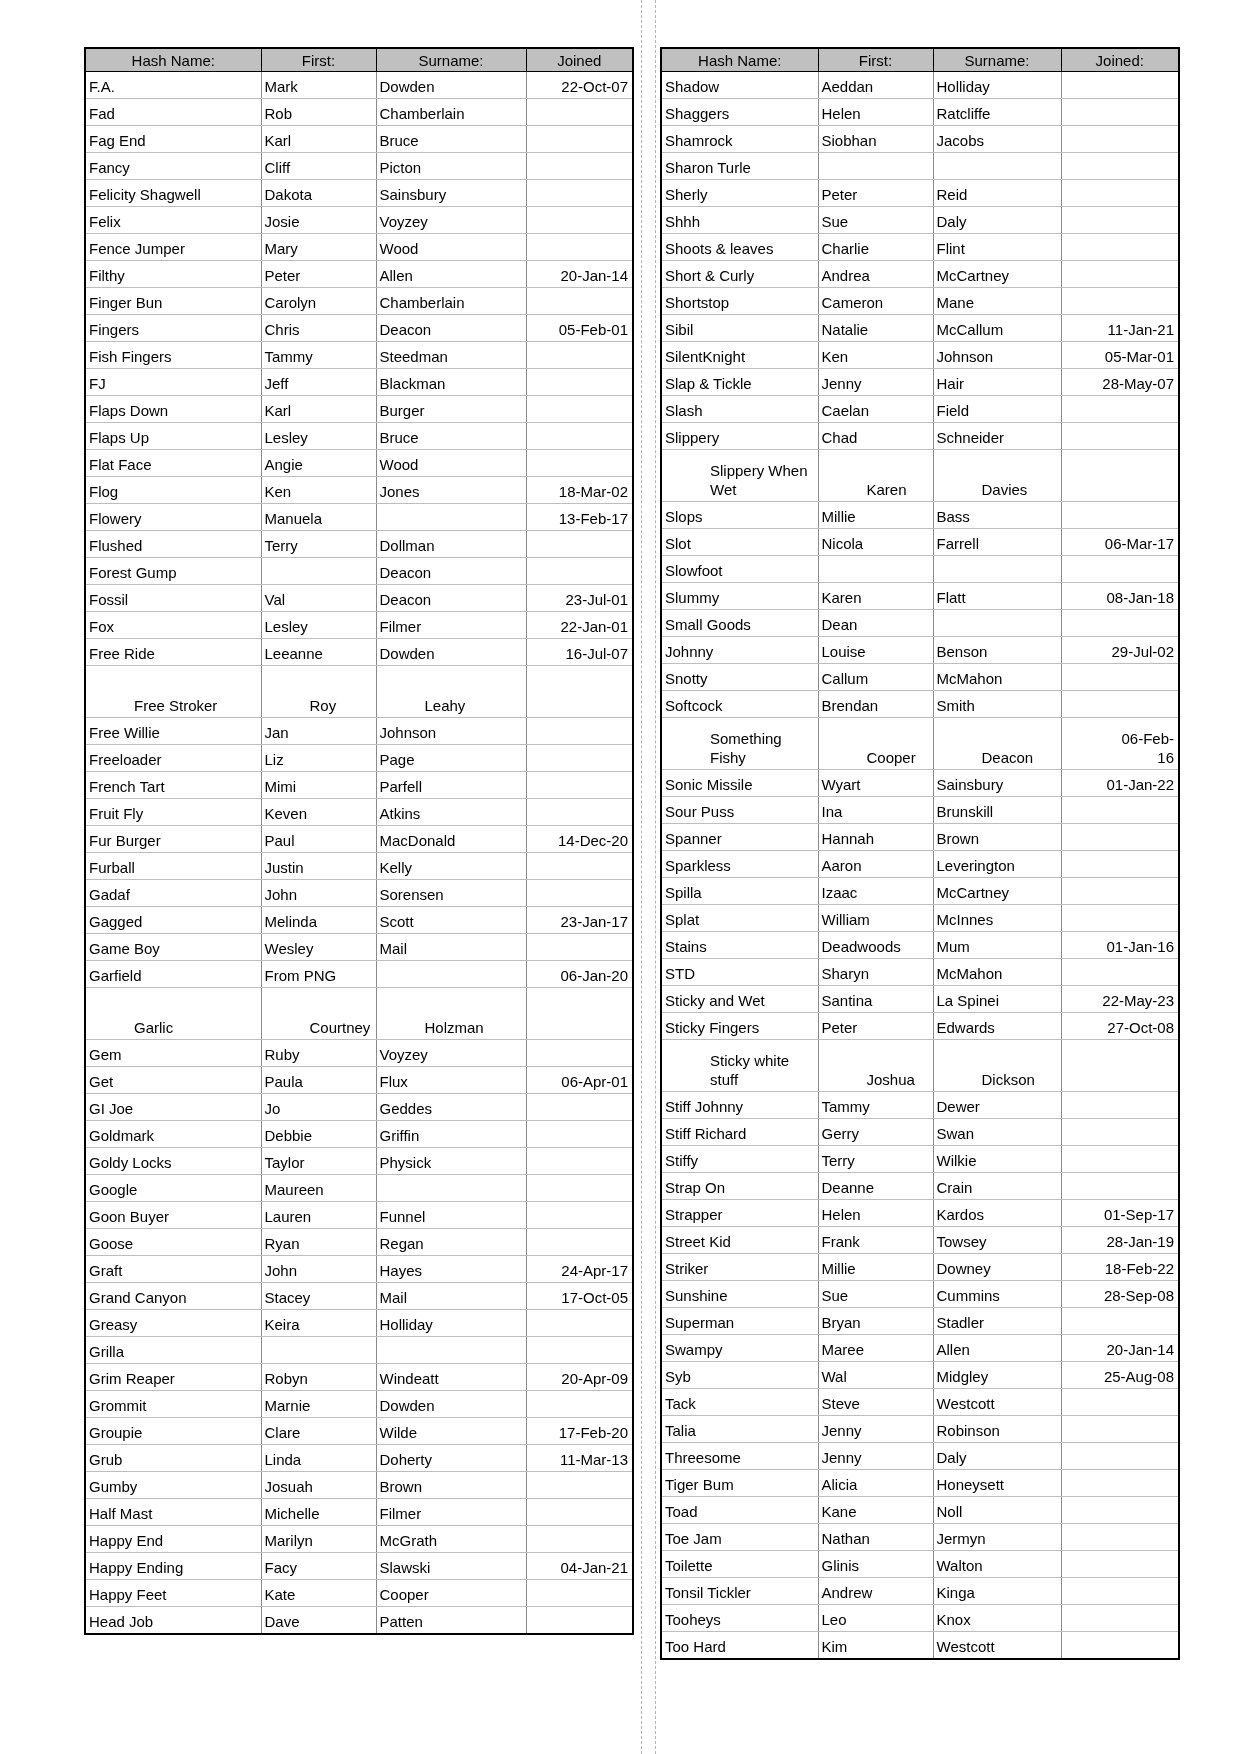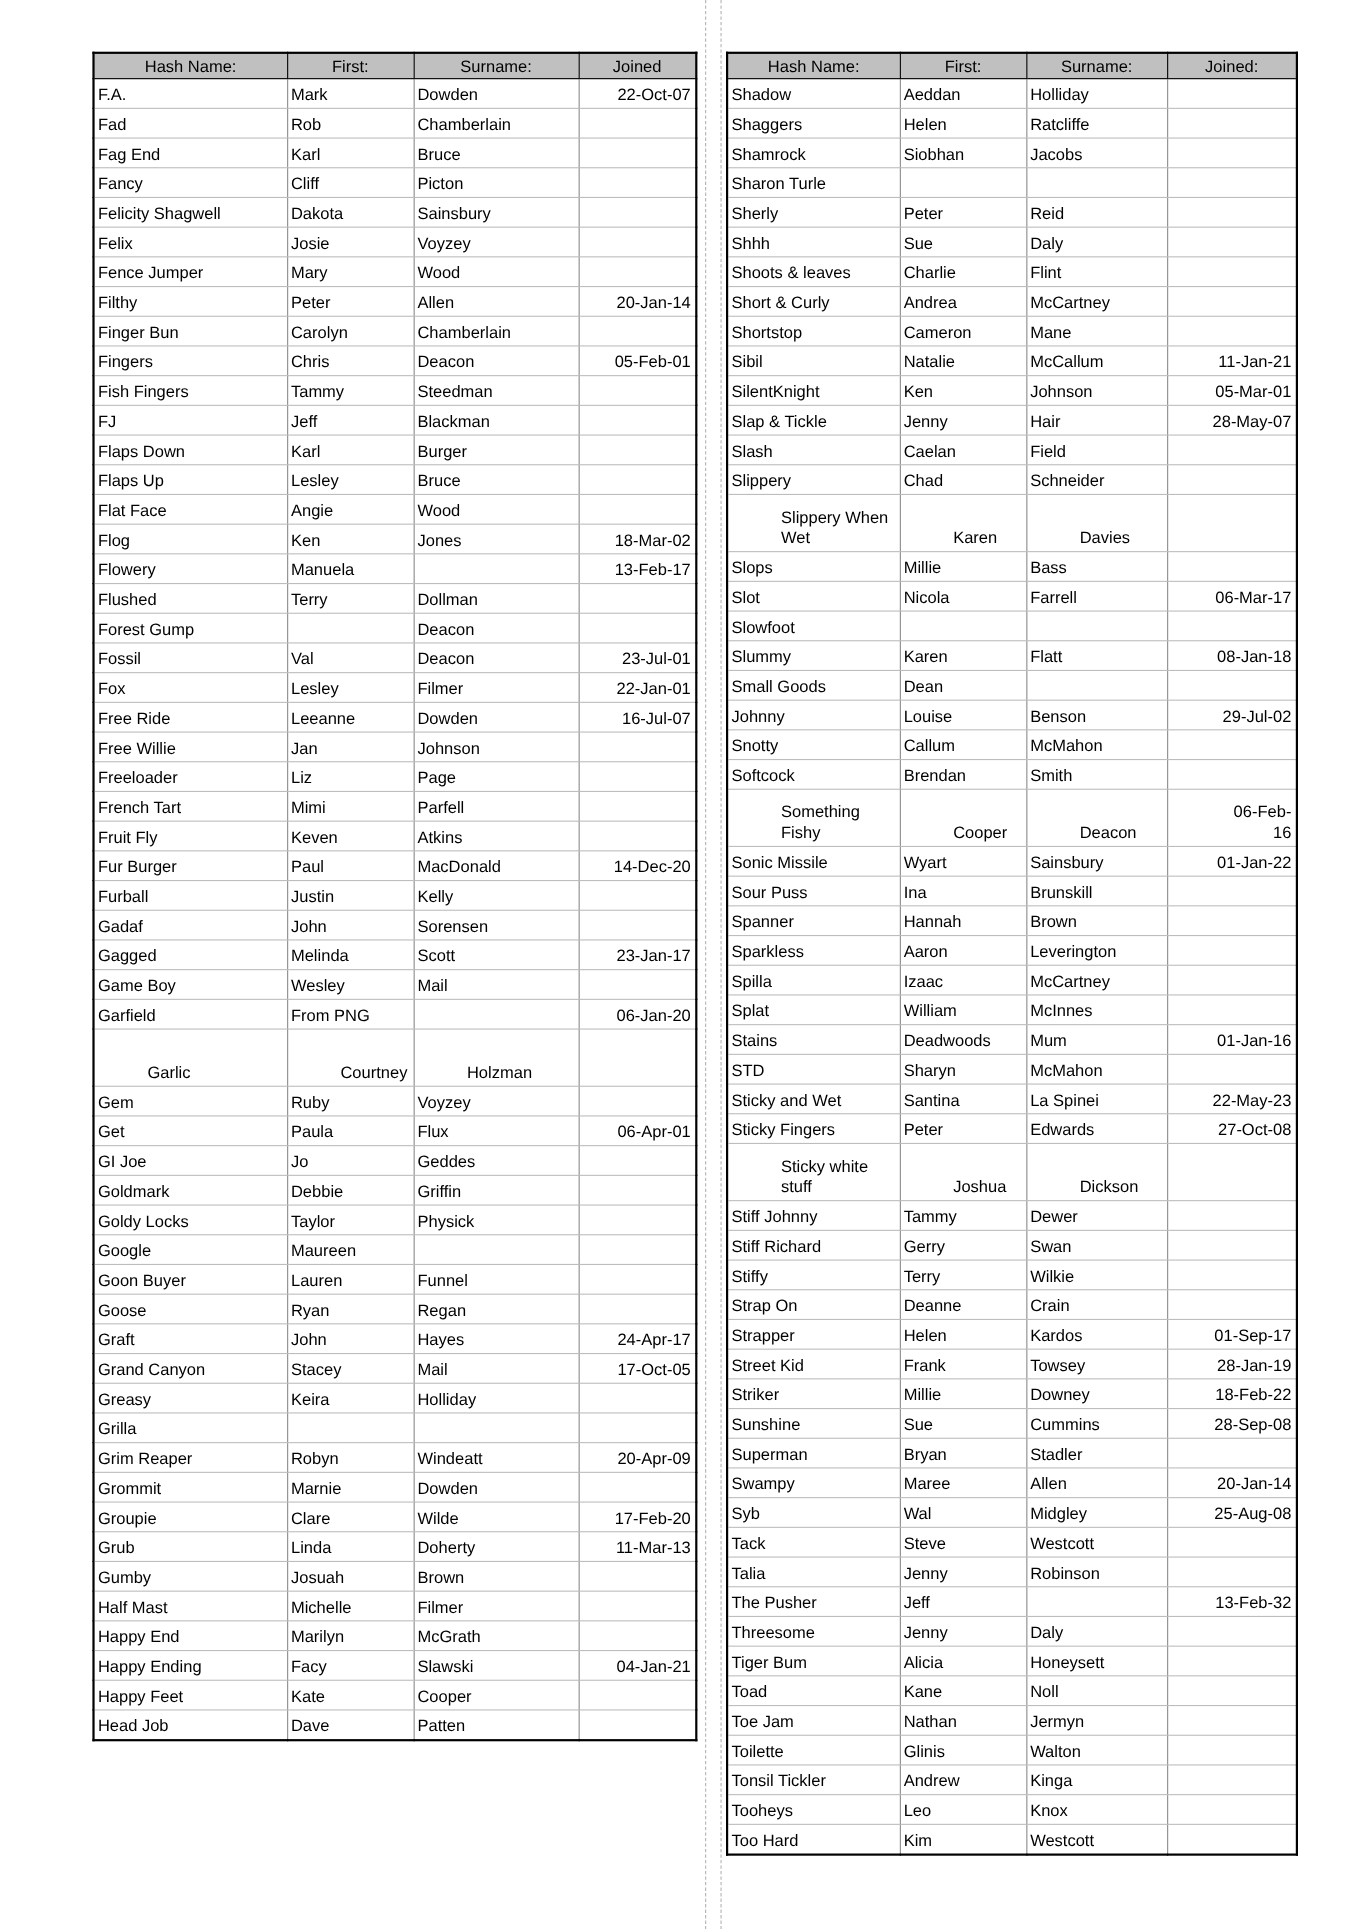--- a/index.html
+++ b/index.html
@@ -225,20 +225,26 @@
           <td>Lesley</td>
           <td>Filmer</td>
           <td class="date">22-Jan-01</td>
         </tr>
         <tr>
           <td>Free Ride</td>
           <td>Leeanne</td>
           <td>Dowden</td>
           <td class="date">16-Jul-07</td>
         </tr>
+        <tr class="tall">
+          <td>Free Stroker</td>
+          <td>Roy</td>
+          <td>Leahy</td>
+          <td class="date"></td>
+        </tr>
         <tr>
           <td>Free Willie</td>
           <td>Jan</td>
           <td>Johnson</td>
           <td class="date"></td>
         </tr>
         <tr>
           <td>Freeloader</td>
           <td>Liz</td>
           <td>Page</td>
@@ -734,26 +740,20 @@
           <td>Westcott</td>
           <td class="date"></td>
         </tr>
         <tr>
           <td>Talia</td>
           <td>Jenny</td>
           <td>Robinson</td>
           <td class="date"></td>
         </tr>
         <tr>
-          <td>The Pusher</td>
-          <td>Jeff</td>
-          <td></td>
-          <td class="date">13-Feb-32</td>
-        </tr>
-        <tr>
           <td>Threesome</td>
           <td>Jenny</td>
           <td>Daly</td>
           <td class="date"></td>
         </tr>
         <tr>
           <td>Tiger Bum</td>
           <td>Alicia</td>
           <td>Honeysett</td>
           <td class="date"></td>

